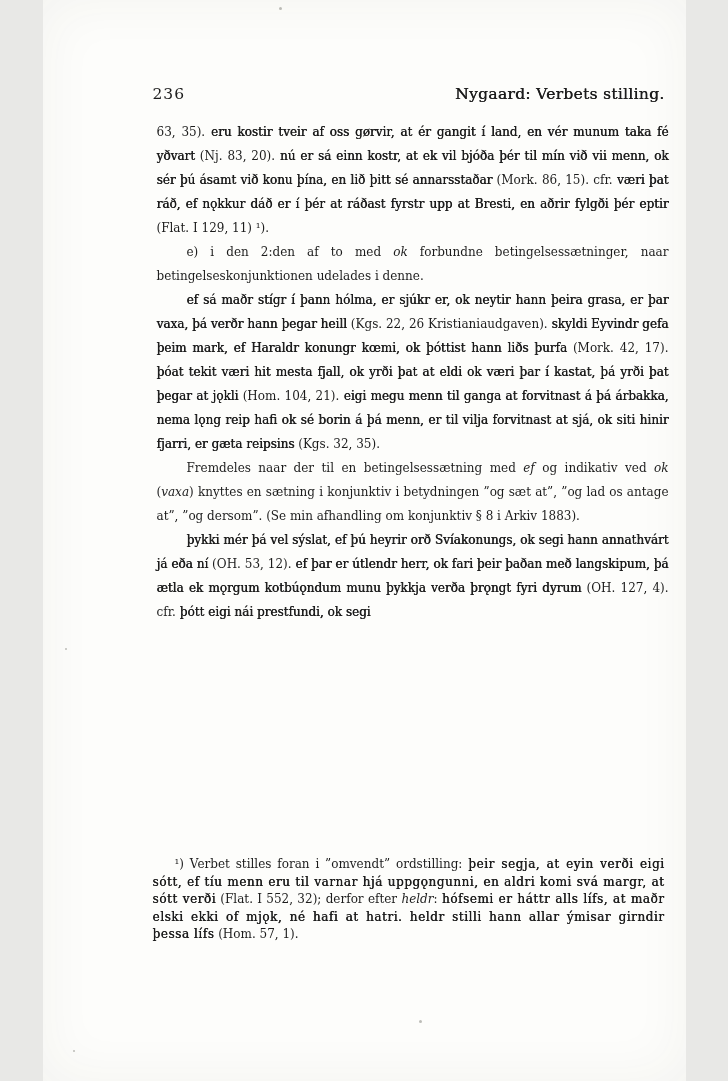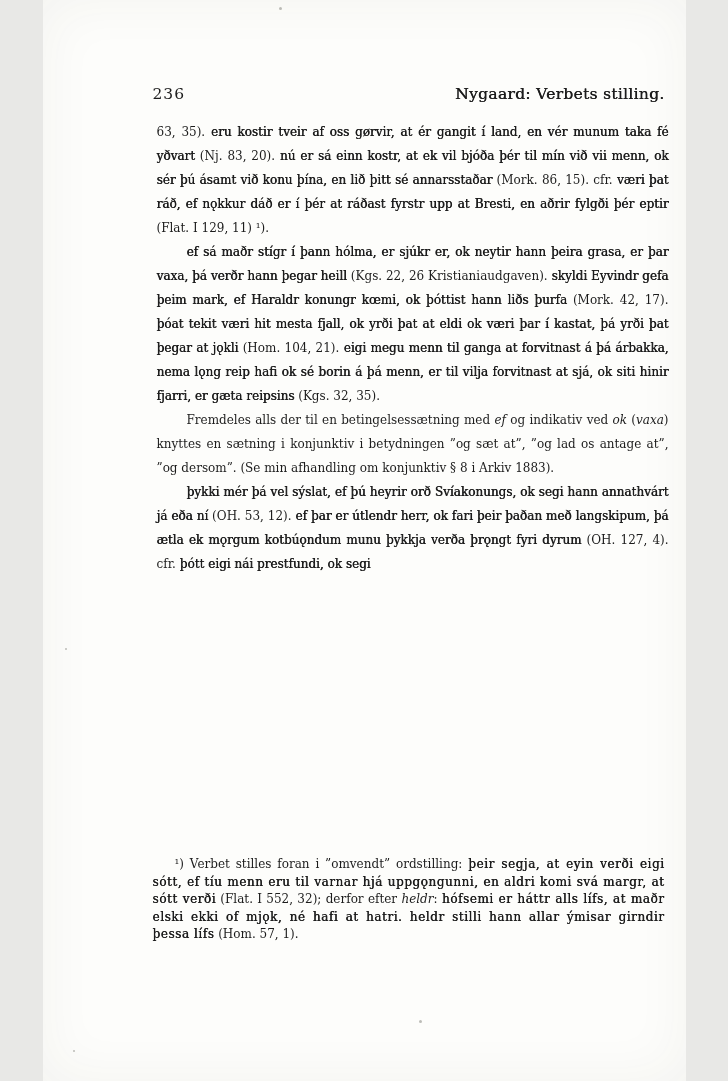--- a/index.html
+++ b/index.html
@@ -83,22 +83,23 @@
   <span class="speck s4"></span>
   <span class="speck s5"></span>
 
   <div class="header">
     <span class="pagenum">236</span>
     <span class="runtitle">Nygaard: Verbets stilling.</span>
   </div>
 
   <div class="body-text">
       <p class="para"><span>63, 35). </span><span class="on">eru kostir tveir af oss gørvir, at ér gangit í land, en vér munum taka fé yðvart</span><span> (Nj. 83, 20). </span><span class="on">nú er sá einn kostr, at ek vil bjóða þér til mín við vii menn, ok sér þú ásamt við konu þína, en lið þitt sé annarsstaðar</span><span> (Mork. 86, 15). cfr. </span><span class="on">væri þat ráð, ef nǫkkur dáð er í þér at ráðast fyrstr upp at Bresti, en aðrir fylgði þér eptir</span><span> (Flat. I 129, 11) ¹).</span></p>
+      <p class="para ind"><span>e) i den 2:den af to med </span><span class="it">ok</span><span> forbundne betingelsessætninger, naar betingelseskonjunktionen udelades i denne.</span></p>
       <p class="para ind"><span class="on">ef sá maðr stígr í þann hólma, er sjúkr er, ok neytir hann þeira grasa, er þar vaxa, þá verðr hann þegar heill</span><span> (Kgs. 22, 26 Kristianiaudgaven). </span><span class="on">skyldi Eyvindr gefa þeim mark, ef Haraldr konungr kœmi, ok þóttist hann liðs þurfa</span><span> (Mork. 42, 17). </span><span class="on">þóat tekit væri hit mesta fjall, ok yrði þat at eldi ok væri þar í kastat, þá yrði þat þegar at jǫkli</span><span> (Hom. 104, 21). </span><span class="on">eigi megu menn til ganga at forvitnast á þá árbakka, nema lǫng reip hafi ok sé borin á þá menn, er til vilja forvitnast at sjá, ok siti hinir fjarri, er gæta reipsins</span><span> (Kgs. 32, 35).</span></p>
-      <p class="para ind"><span>Fremdeles alls der til en betingelsessætning med </span><span class="it">ef</span><span> og indikativ ved </span><span class="it">ok</span><span> (</span><span class="it">vaxa</span><span>) knyttes en sætning i konjunktiv i betydningen ”og sæt at”, ”og lad os antage at”, ”og dersom”. (Se min afhandling om konjunktiv § 8 i Arkiv 1883).</span></p>
+      <p class="para ind"><span>Fremdeles naar der til en betingelsessætning med </span><span class="it">ef</span><span> og indikativ ved </span><span class="it">ok</span><span> (</span><span class="it">vaxa</span><span>) knyttes en sætning i konjunktiv i betydningen ”og sæt at”, ”og lad os antage at”, ”og dersom”. (Se min afhandling om konjunktiv § 8 i Arkiv 1883).</span></p>
       <p class="para ind"><span class="on">þykki mér þá vel sýslat, ef þú heyrir orð Svíakonungs, ok segi hann annathvárt já eða ní</span><span> (OH. 53, 12). </span><span class="on">ef þar er útlendr herr, ok fari þeir þaðan með langskipum, þá ætla ek mǫrgum kotbúǫndum munu þykkja verða þrǫngt fyri dyrum</span><span> (OH. 127, 4). cfr. </span><span class="on">þótt eigi nái prestfundi, ok segi</span></p>
     </div>
 
   <div class="footnote">
     <p class="footnote-text"><span>¹) Verbet stilles foran i ”omvendt” ordstilling: </span><span class="sp">þeir segja, at eyin verði eigi sótt, ef tíu menn eru til varnar hjá uppgǫngunni, en aldri komi svá margr, at sótt verði</span><span> (Flat. I 552, 32); derfor efter </span><span class="it">heldr</span><span>: </span><span class="sp">hófsemi er háttr alls lífs, at maðr elski ekki of mjǫk, né hafi at hatri. heldr stilli hann allar ýmisar girndir þessa lífs</span><span> (Hom. 57, 1).</span></p>
   </div>
 
 </div>
 
 </body></html>

